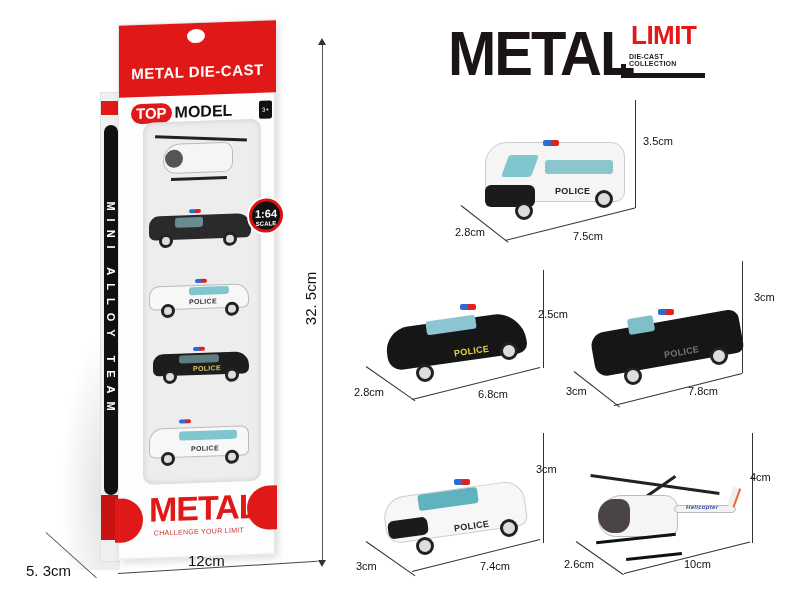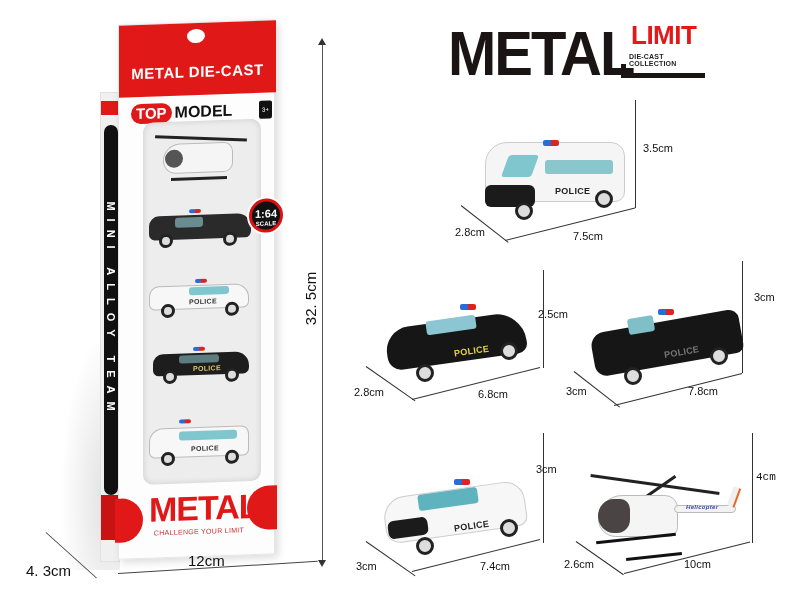--- a/index.html
+++ b/index.html
@@ -136,42 +136,42 @@
 
 <div class="line" style="left:322px; top:40px; width:1px; height:525px; background:#555;"></div>
 <div class="abs" style="left:318px; top:38px; width:0; height:0; border-left:4px solid transparent; border-right:4px solid transparent; border-bottom:7px solid #333;"></div>
 <div class="abs" style="left:318px; top:560px; width:0; height:0; border-left:4px solid transparent; border-right:4px solid transparent; border-top:7px solid #333;"></div>
 <div class="dim-big" style="left:270px; top:290px; transform:rotate(-90deg); transform-origin:center; width:80px; text-align:center;">32. 5cm</div>
 
 <div class="line" style="left:118px; top:573px; width:200px; height:1px; transform:rotate(-3.5deg); transform-origin:left; background:#444;"></div>
 <div class="dim-big" style="left:188px; top:552px;">12cm</div>
 
 <div class="line" style="left:46px; top:532px; width:68px; height:1px; transform:rotate(42deg); transform-origin:left; background:#444;"></div>
-<div class="dim-big" style="left:26px; top:562px;">4. 3cm</div>
+<div class="dim-big" style="left:26px; top:562px;">5. 3cm</div>
 
 <div class="logo">
   <div class="logo-metal">METAL</div>
   <div class="logo-team">LIMIT</div>
   <div class="logo-sub">DIE-CAST COLLECTION</div>
   <div class="logo-bracket"></div>
 </div>
 
 <div class="abs" style="left:455px; top:100px; width:250px; height:150px;">
   <div class="line" style="left:180px; top:0; width:1px; height:108px;"></div>
   <div class="line" style="left:50px; top:140px; width:134px; height:1px; transform:rotate(-14deg); transform-origin:left;"></div>
   <div class="line" style="left:6px; top:105px; width:60px; height:1px; transform:rotate(38deg); transform-origin:left;"></div>
   <div class="car-body" style="left:30px; top:42px; width:140px; height:60px; background:#f5f5f5; border:1px solid #ccc; border-radius:22px 14px 10px 10px;"></div>
   <div class="abs" style="left:30px; top:85px; width:50px; height:22px; background:#1b1b1b; border-radius:6px;"></div>
   <div class="glass" style="left:50px; top:55px; width:30px; height:22px; transform:skewX(-20deg);"></div>
   <div class="glass" style="left:90px; top:60px; width:68px; height:14px; background:#8ac6cc;"></div>
   <div class="lightbar" style="left:88px; top:40px; width:16px; height:6px;"></div>
   <div class="police-tag" style="left:100px; top:86px; font-size:9px; color:#222;">POLICE</div>
   <div class="wheel" style="left:60px; top:102px; width:18px; height:18px;"></div>
   <div class="wheel" style="left:140px; top:90px; width:18px; height:18px;"></div>
-  <div class="dim" style="left:188px; top:42px;text-align:right;">3.5cm</div>
+  <div class="dim" style="left:188px; top:35px;text-align:right;">3.5cm</div>
   <div class="dim" style="left:118px; top:130px;">7.5cm</div>
   <div class="dim" style="left:0; top:126px;">2.8cm</div>
 </div>
 
 <div class="abs" style="left:350px; top:270px; width:210px; height:140px;">
   <div class="line" style="left:193px; top:0; width:1px; height:98px;"></div>
   <div class="line" style="left:62px; top:129px; width:132px; height:1px; transform:rotate(-14deg); transform-origin:left;"></div>
   <div class="line" style="left:16px; top:96px; width:60px; height:1px; transform:rotate(35deg); transform-origin:left;"></div>
   <div class="car-body" style="left:36px; top:50px; width:140px; height:42px; background:#161616; border-radius:24px 30px 10px 14px; transform:rotate(-8deg);"></div>
   <div class="glass" style="left:76px; top:48px; width:50px; height:14px; background:#8cc6d2; transform:rotate(-8deg);"></div>
@@ -221,16 +221,16 @@
   <div class="line" style="left:16px; top:116px; width:58px; height:1px; transform:rotate(35deg); transform-origin:left;"></div>
   <div class="abs" style="left:30px; top:58px; width:130px; height:3px; background:#222; transform:rotate(8deg);"></div>
   <div class="abs" style="left:70px; top:64px; width:50px; height:3px; background:#222; transform:rotate(-35deg);"></div>
   <div class="abs" style="left:38px; top:70px; width:80px; height:42px; background:#f5f5f5; border:1px solid #bbb; border-radius:30px 16px 12px 22px;"></div>
   <div class="abs" style="left:38px; top:74px; width:32px; height:34px; background:#4a4444; border-radius:50% 30% 40% 50%;"></div>
   <div class="abs" style="left:114px; top:80px; width:62px; height:8px; background:#f2f2f2; border:1px solid #bbb; border-radius:4px;"></div>
   <div class="abs" style="left:170px; top:62px; width:8px; height:20px; background:#f0f0f0; border-right:2px solid #e86a2a; transform:rotate(20deg);"></div>
   <div class="police-tag" style="left:126px; top:79px; font-size:6px; color:#3a4b9a; font-style:italic;">Helicopter</div>
   <div class="abs" style="left:36px; top:112px; width:80px; height:3px; background:#111; transform:rotate(-6deg);"></div>
   <div class="abs" style="left:66px; top:130px; width:56px; height:3px; background:#111; transform:rotate(-6deg);"></div>
-  <div class="dim" style="left:196px; top:46px;font-family:Liberation Mono, monospace;">4cm</div>
+  <div class="dim" style="left:190px; top:46px;">4cm</div>
   <div class="dim" style="left:124px; top:133px;">10cm</div>
   <div class="dim" style="left:4px; top:133px;">2.6cm</div>
 </div>
 
 </body></html>

